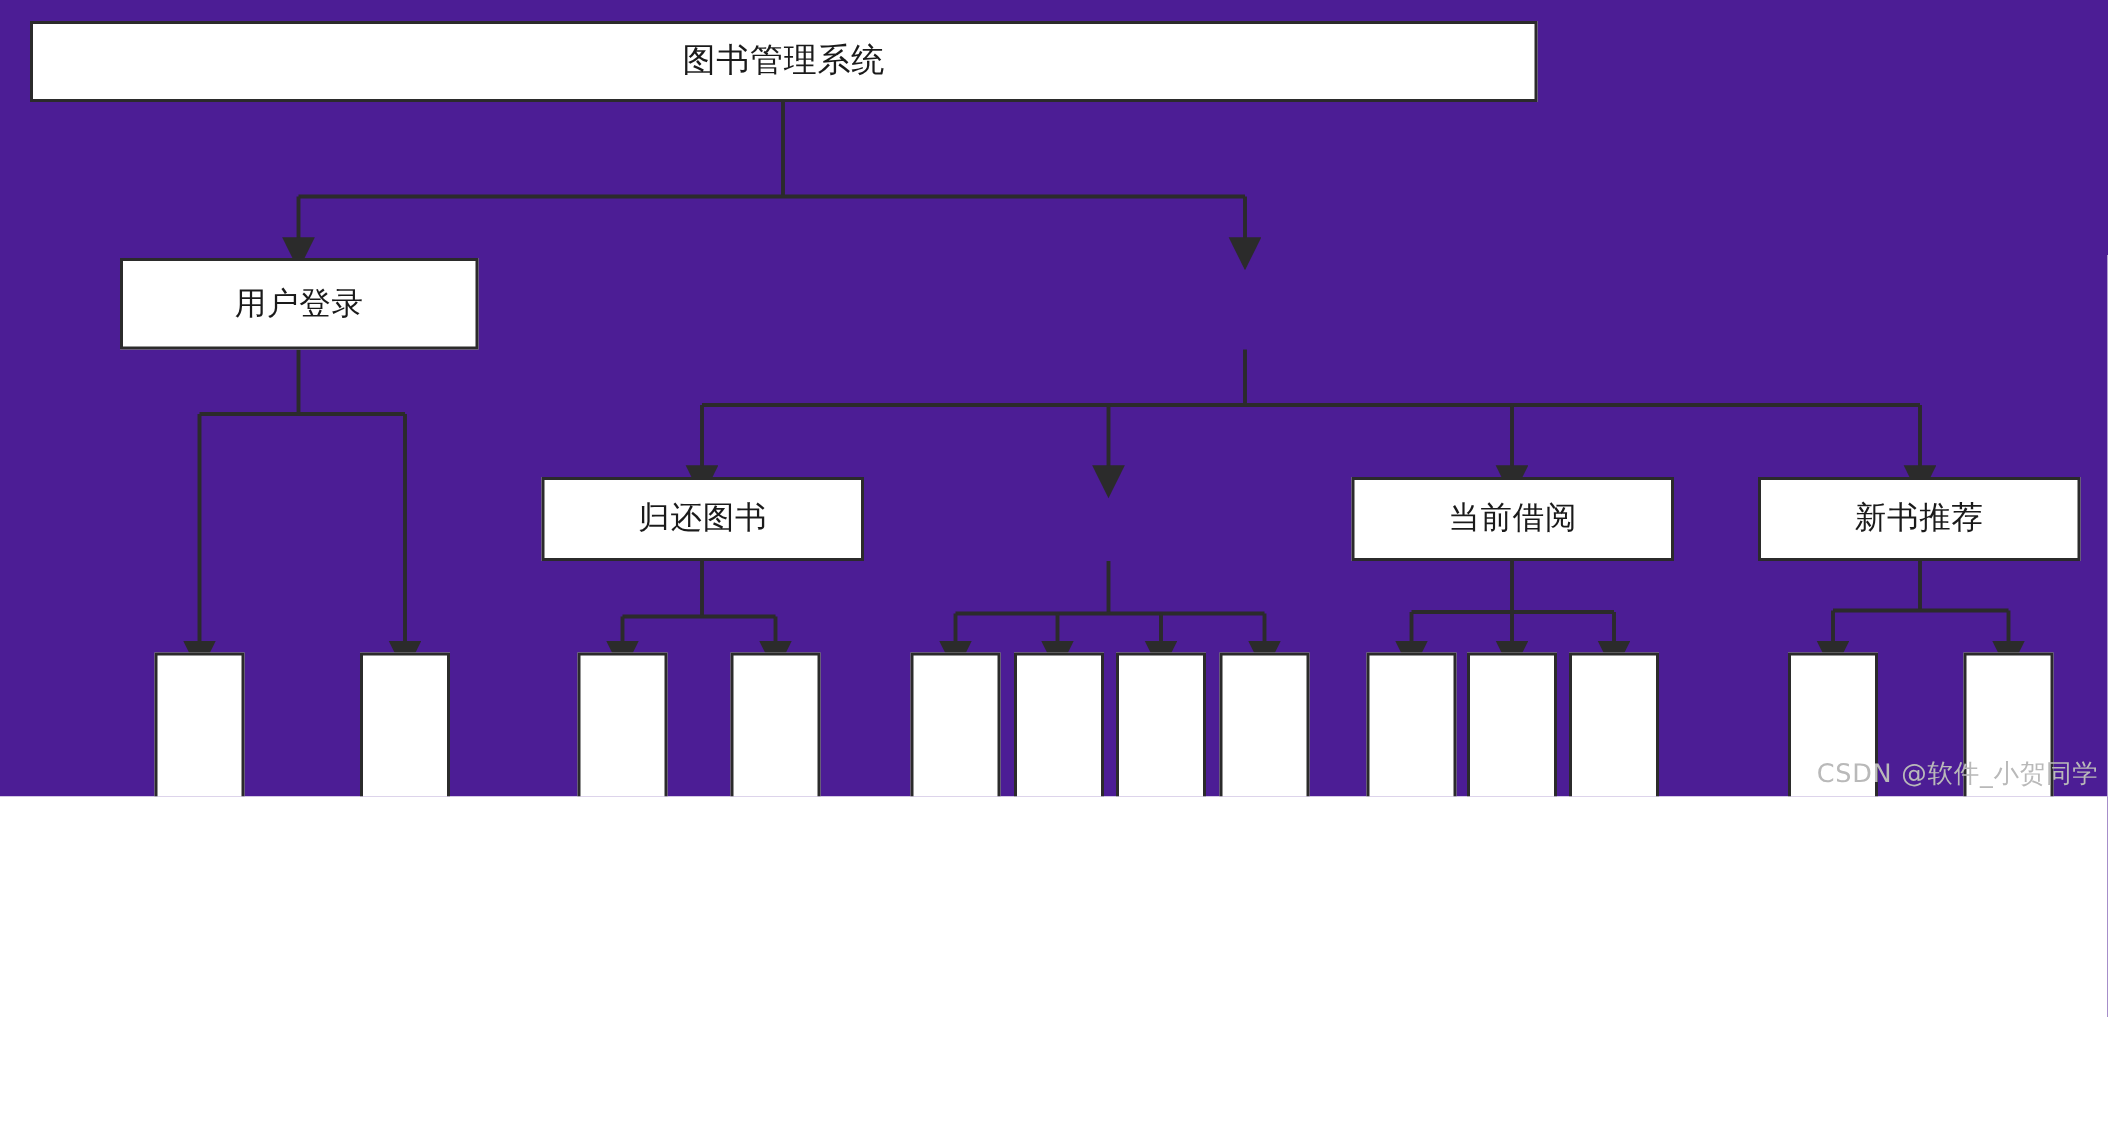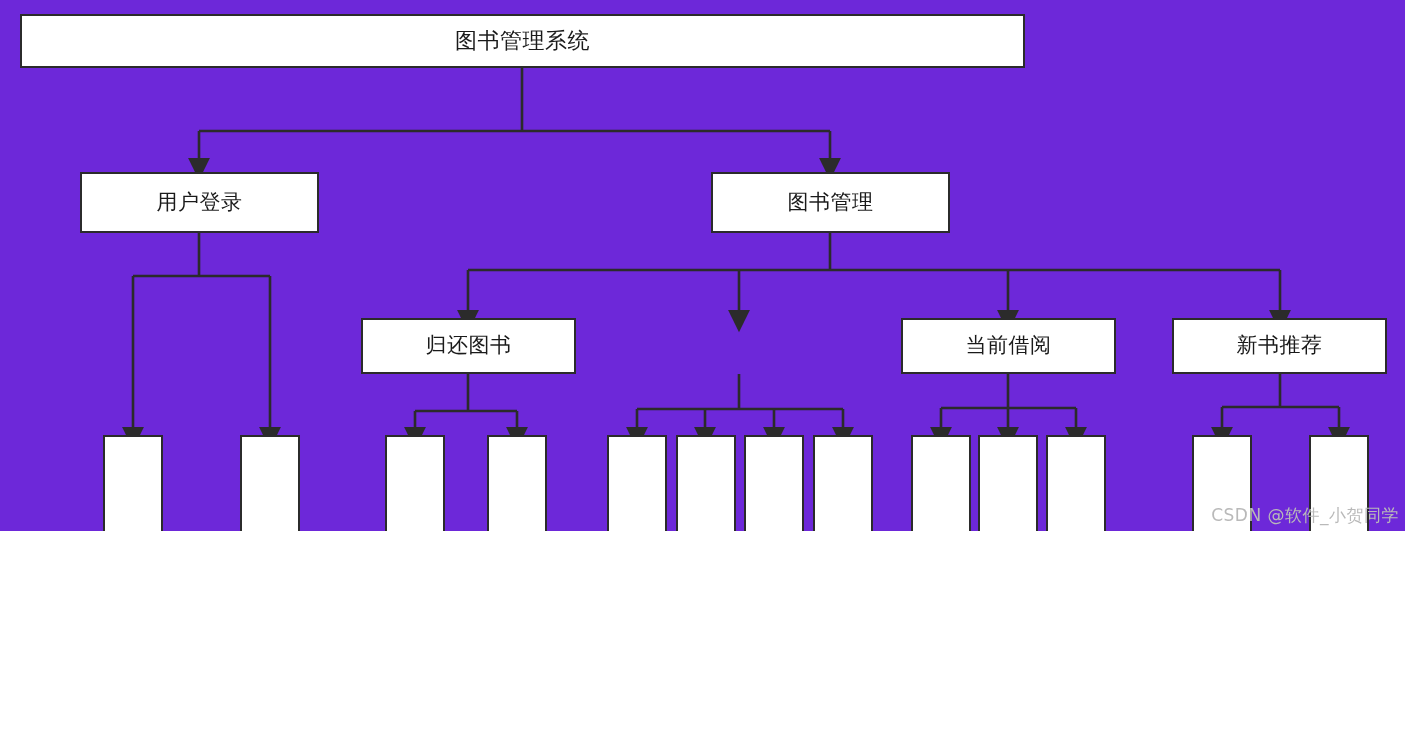--- a/index.html
+++ b/index.html
@@ -8,21 +8,21 @@
     padding: 0;
     background: #ffffff;
   }
   body {
     font-family: "DejaVu Sans", "Liberation Sans", sans-serif;
   }
   #diagram-root {
     position: relative;
     width: 1405px;
     height: 531px;
-    background: #6d28d9;
+    background: #4c1d95;
     overflow: hidden;
   }
   #edges-layer {
     position: absolute;
     left: 0;
     top: 0;
     width: 1405px;
     height: 747px;
     pointer-events: none;
   }
@@ -131,23 +131,20 @@
     </g>
   </svg>
 
   <div class="node horiz root" style="left:20px; top:14px; width:1005px; height:54px;">
     <span class="node-label">图书管理系统</span>
   </div>
 
   <div class="node horiz" style="left:80px; top:172px; width:239px; height:61px;">
     <span class="node-label">用户登录</span>
   </div>
-  <div class="node horiz" style="left:711px; top:172px; width:239px; height:61px;">
-    <span class="node-label">图书管理</span>
-  </div>
 
   <div class="node horiz" style="left:361px; top:318px; width:215px; height:56px;">
     <span class="node-label">归还图书</span>
   </div>
   <div class="node horiz" style="left:901px; top:318px; width:215px; height:56px;">
     <span class="node-label">当前借阅</span>
   </div>
   <div class="node horiz" style="left:1172px; top:318px; width:215px; height:56px;">
     <span class="node-label">新书推荐</span>
   </div>

